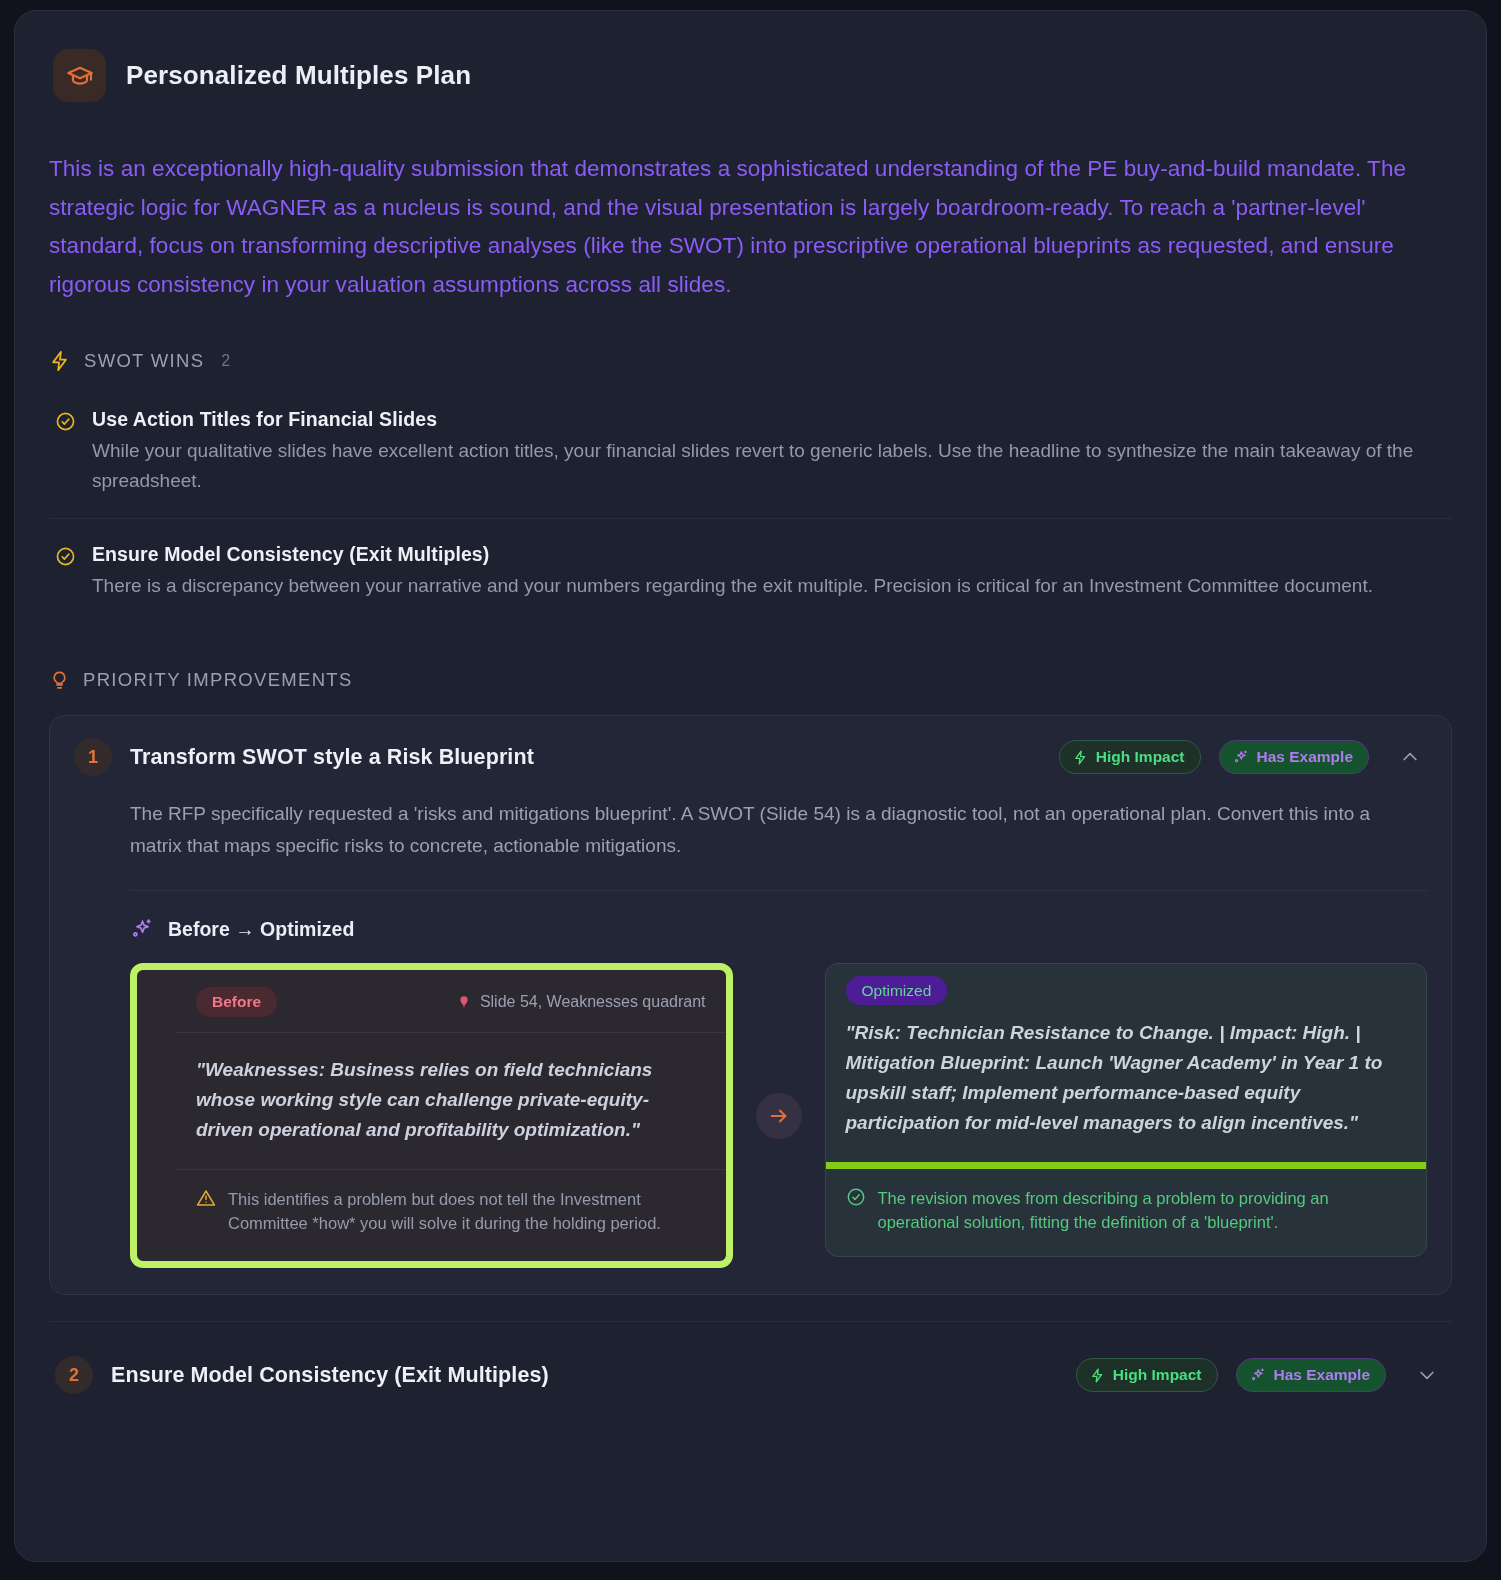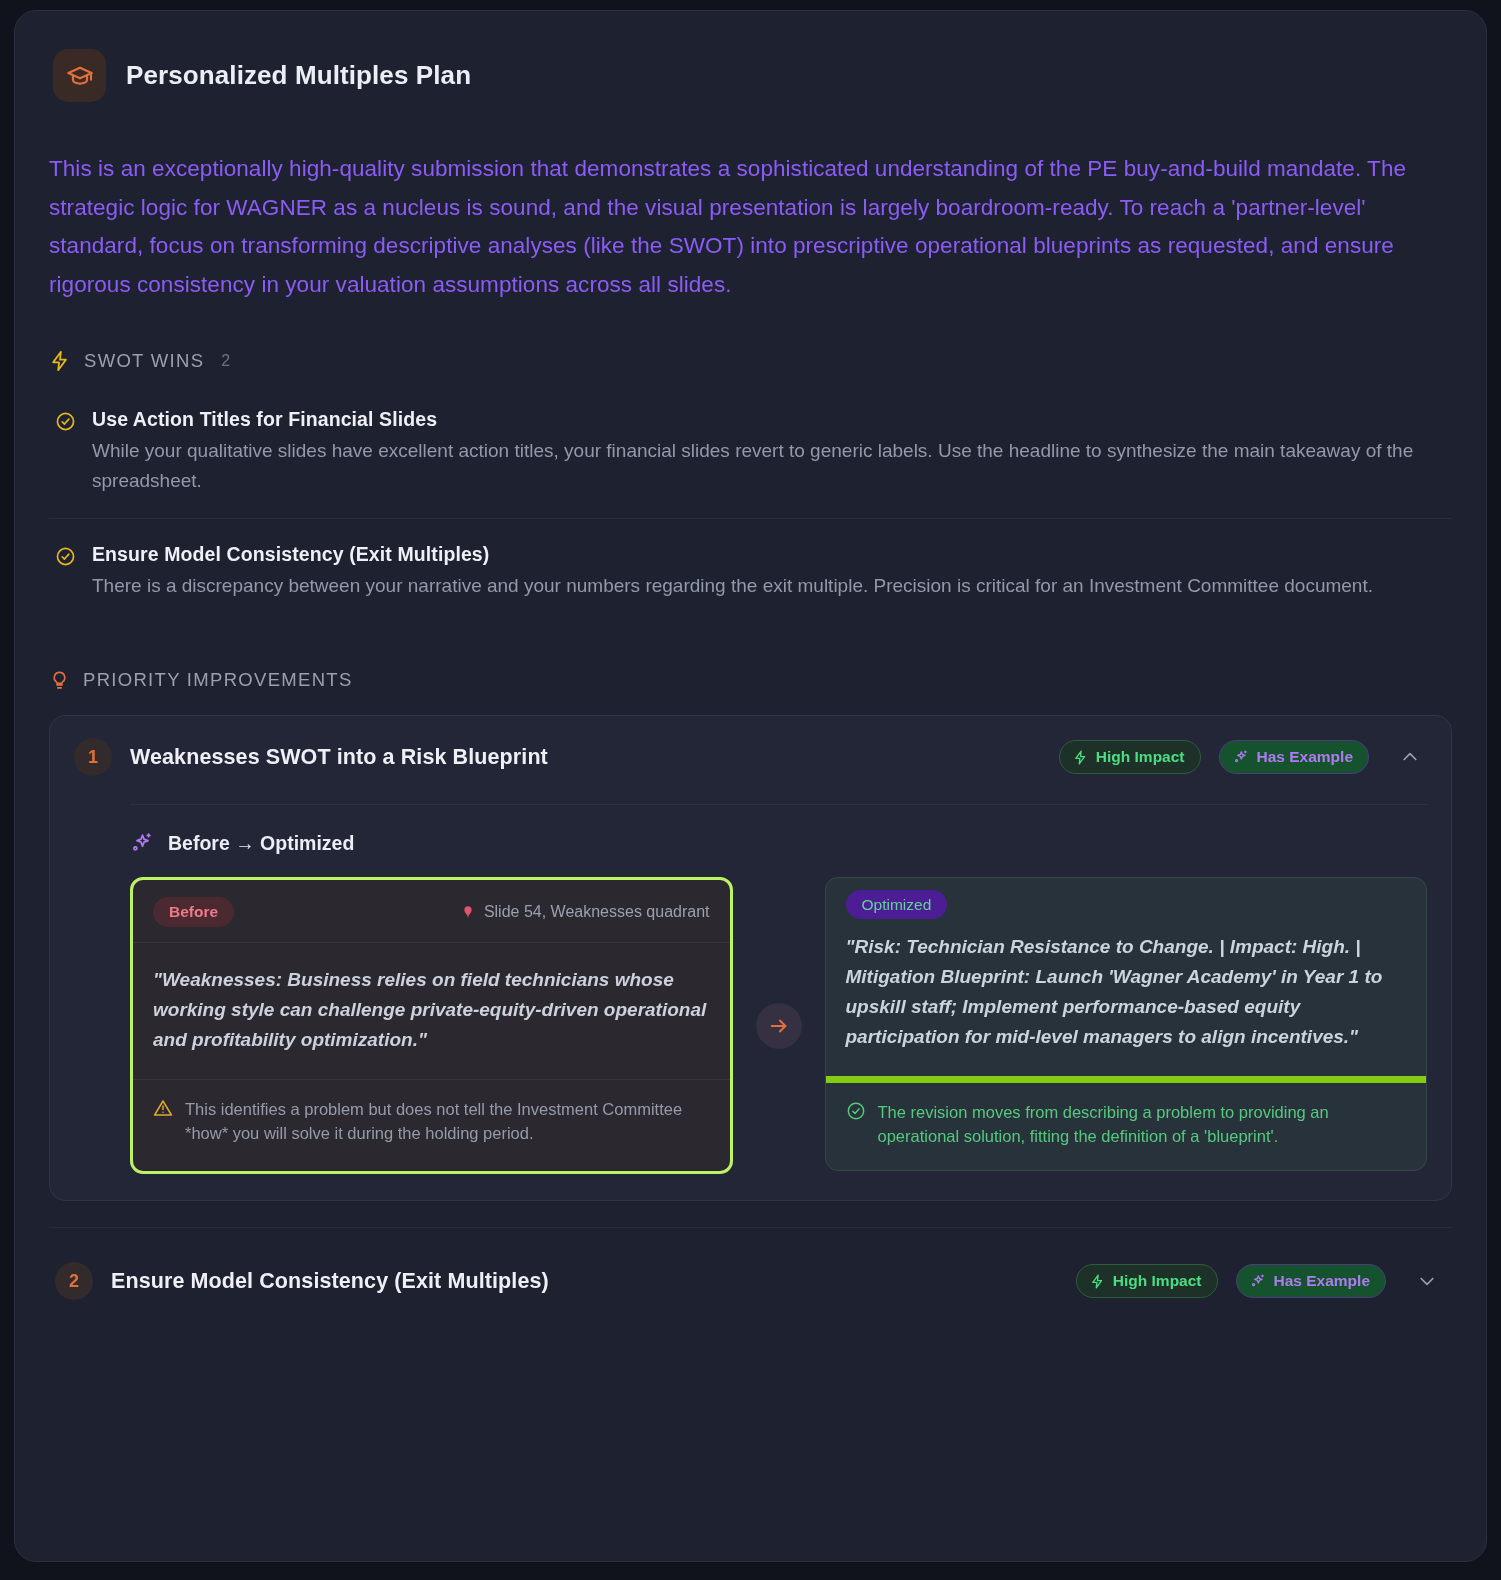--- a/index.html
+++ b/index.html
@@ -108,24 +108,25 @@
   .cmp-label .txt { font-size: 19.5px; font-weight: bold; color: #eceef5; }
 
   .cmp-grid {
     display: flex; align-items: stretch; gap: 0;
     margin: 22px 0 0 56px;
   }
   .cmp-col { flex: 1 1 0; min-width: 0; }
 
   .card-before {
     background: #2c2830;
-    border: 3px solid #bef264;
+    border: 7px solid #bef264;
     border-radius: 13px;
     overflow: hidden;
     height: 100%;
+    padding-left: 39px;
   }
   .card-before-head {
     display: flex; align-items: center; justify-content: space-between;
     padding: 17px 20px 15px 20px;
     border-bottom: 1px solid #3a3440;
   }
   .badge-before {
     background: #4a2a30; color: #f0798a;
     border-radius: 999px; padding: 6px 16px;
     font-size: 15.5px; font-weight: bold;
@@ -247,21 +248,21 @@
           <path d="M12 2.8a6 6 0 0 0-3.6 10.8c.5.4.8 1 .8 1.6h5.6c0-.6.3-1.2.8-1.6A6 6 0 0 0 12 2.8z"></path>
         </svg>
       </span>
       <span class="txt">PRIORITY IMPROVEMENTS</span>
     </div>
 
     <div class="pi-card">
 
       <div class="pi-head">
         <div class="pi-num">1</div>
-        <div class="pi-title">Weaknesses SWOT into a Risk Blueprint</div>
+        <div class="pi-title">Transform SWOT style a Risk Blueprint</div>
 
         <div class="pill pill-impact">
           <span>
             <svg width="15" height="15" viewBox="0 0 24 24" fill="none" stroke="#4ade80" stroke-width="2.1" stroke-linecap="round" stroke-linejoin="round">
               <path d="M13 2 4.5 13.5H11L10 22l8.5-11.5H12z"></path>
             </svg>
           </span>
           <span>High Impact</span>
         </div>
 
@@ -276,20 +277,21 @@
           <span>Has Example</span>
         </div>
 
         <div class="chev">
           <svg width="20" height="20" viewBox="0 0 24 24" fill="none" stroke="#9aa0b0" stroke-width="2" stroke-linecap="round" stroke-linejoin="round">
             <path d="M5 15l7-7 7 7"></path>
           </svg>
         </div>
       </div>
 
+      <div class="pi-desc">The RFP specifically requested a 'risks and mitigations blueprint'. A SWOT (Slide 54) is a diagnostic tool, not an operational plan. Convert this into a matrix that maps specific risks to concrete, actionable mitigations.</div>
 
       <div class="cmp-divider"></div>
 
       <div class="cmp-label">
         <span>
           <svg width="24" height="24" viewBox="0 0 24 24" fill="none" stroke="#b07bf2" stroke-width="1.8" stroke-linecap="round" stroke-linejoin="round">
             <path d="M12.5 4.2l1.5 4 4 1.5-4 1.5-1.5 4-1.5-4-4-1.5 4-1.5z"></path>
             <circle cx="5.4" cy="17.3" r="1.5"></circle>
             <path d="M18.6 3.2v2.4M17.4 4.4h2.4"></path>
           </svg>

